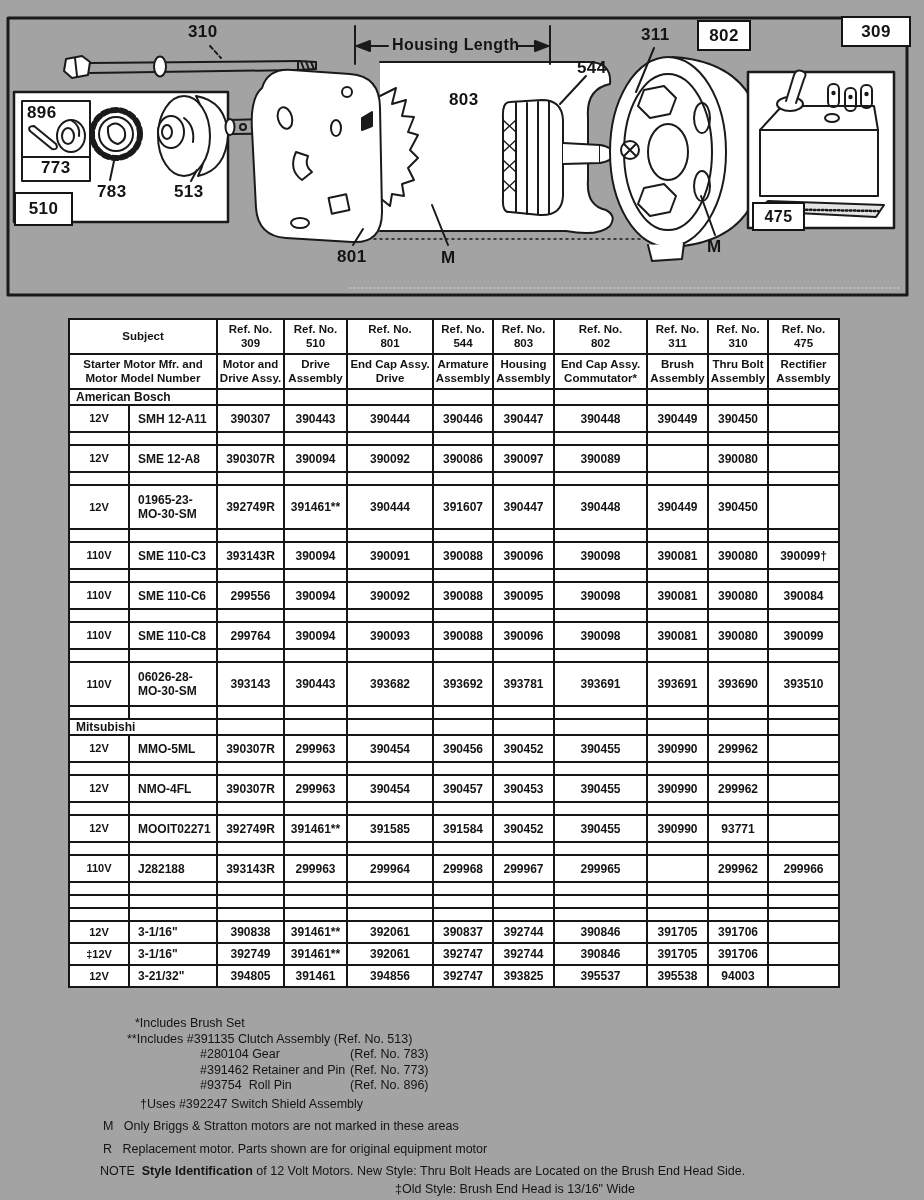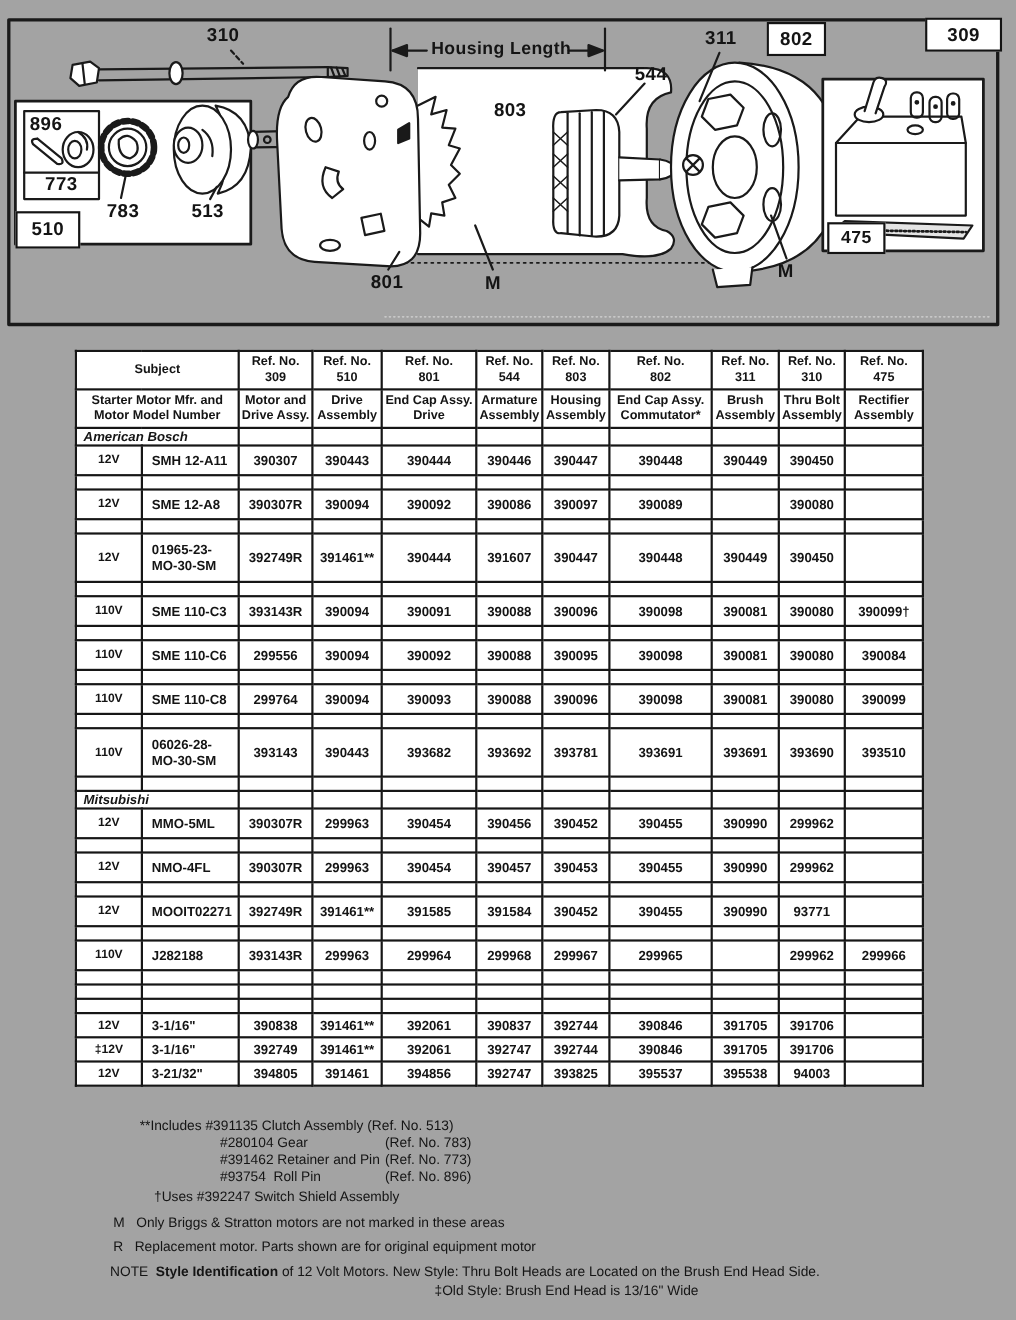--- a/index.html
+++ b/index.html
@@ -37,21 +37,21 @@
     border-collapse:collapse;table-layout:fixed;background:#fff;
   }
   .parts th,.parts td{
     border:2px solid #161616;padding:0;text-align:center;vertical-align:middle;
     font-size:11.5px;font-weight:700;line-height:1.18;overflow:hidden;
   }
   .parts thead tr{height:35px;}
   .ref-head{white-space:pre-line;}
   .name-head{padding:1px 2px;}
   .subject-sub{padding:1px 4px;}
-  .tr-section{height:14px;font-style:italic;} .tr-data{height:27px;} .tr-data2{height:44px;}
+  .tr-section{height:14px;} .tr-data{height:27px;} .tr-data2{height:44px;}
   .tr-spacer{height:13px;} .tr-section2{height:37px;} .tr-bsdata{height:22px;}
   td.section-label{text-align:left;padding-left:6px;font-size:12px;}
   td.volt-cell{font-size:11px;}
   td.model-cell{text-align:left;padding-left:8px;font-size:12px;white-space:pre-line;}
   td.num-cell{font-size:12px;}
   .bs1{display:inline-block;white-space:pre-line;vertical-align:top;text-align:left;width:64px;}
   .bs2{display:inline-block;vertical-align:top;padding-left:8px;}
 
   
   .fnotes{position:absolute;left:70px;top:1016px;width:830px;font-size:12.5px;}
@@ -644,20 +644,21 @@
           <td class="num-cell">393825</td>
           <td class="num-cell">395537</td>
           <td class="num-cell">395538</td>
           <td class="num-cell">94003</td>
           <td class="num-cell"></td>
         </tr>
       </tbody>
   </table>
 
   <div class="fnotes">
+      <div class="fn fn-a">*Includes Brush Set</div>
       <div class="fn fn-a2">**Includes #391135 Clutch Assembly (Ref. No. 513)</div>
       <div class="fn fn-nested"><span class="fn-part">#280104 Gear</span><span>(Ref. No. 783)</span></div>
       <div class="fn fn-nested"><span class="fn-part">#391462 Retainer and Pin</span><span>(Ref. No. 773)</span></div>
       <div class="fn fn-nested"><span class="fn-part">#93754  Roll Pin</span><span>(Ref. No. 896)</span></div>
       <div class="fn fn-b">†Uses #392247 Switch Shield Assembly</div>
       <div class="fn fn-mr">M   Only Briggs &amp; Stratton motors are not marked in these areas</div>
       <div class="fn fn-mr">R   Replacement motor. Parts shown are for original equipment motor</div>
       <div class="fn fn-note"><span>NOTE  </span><span class="fn-bold">Style Identification</span><span> of 12 Volt Motors. New Style: Thru Bolt Heads are Located on the Brush End Head Side.</span></div>
       <div class="fn fn-center">‡Old Style: Brush End Head is 13/16" Wide</div>
     </div>

